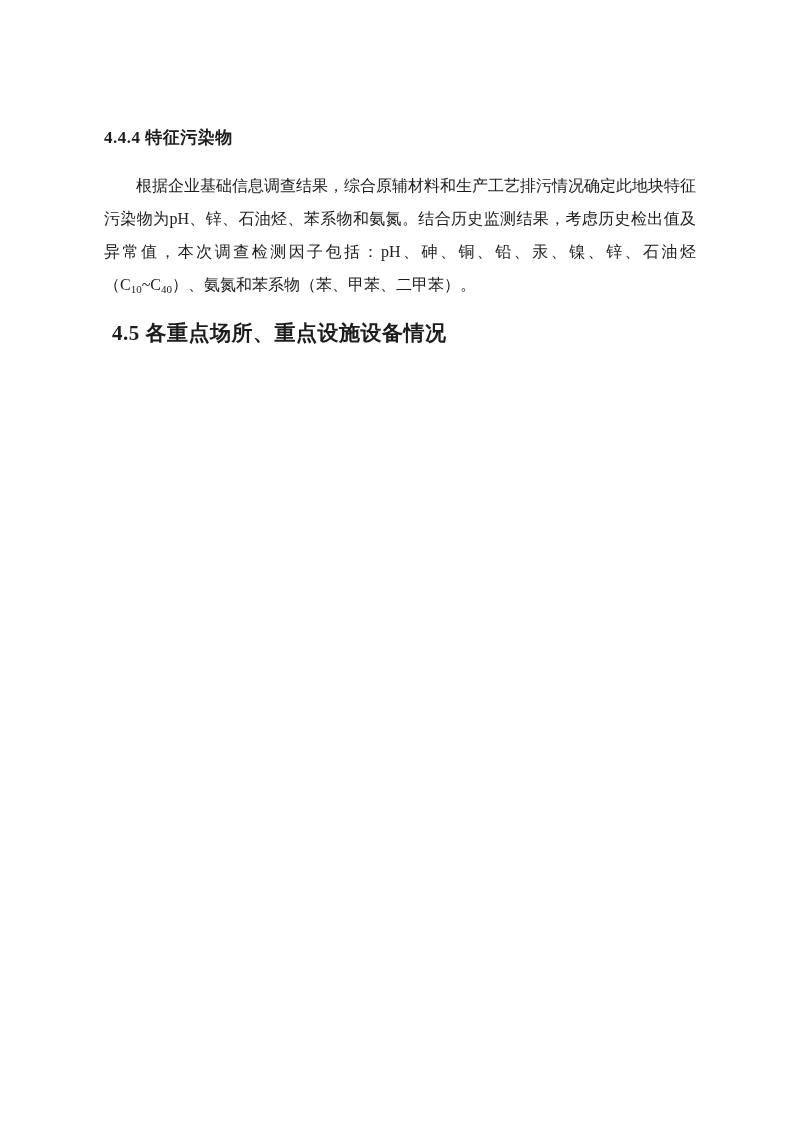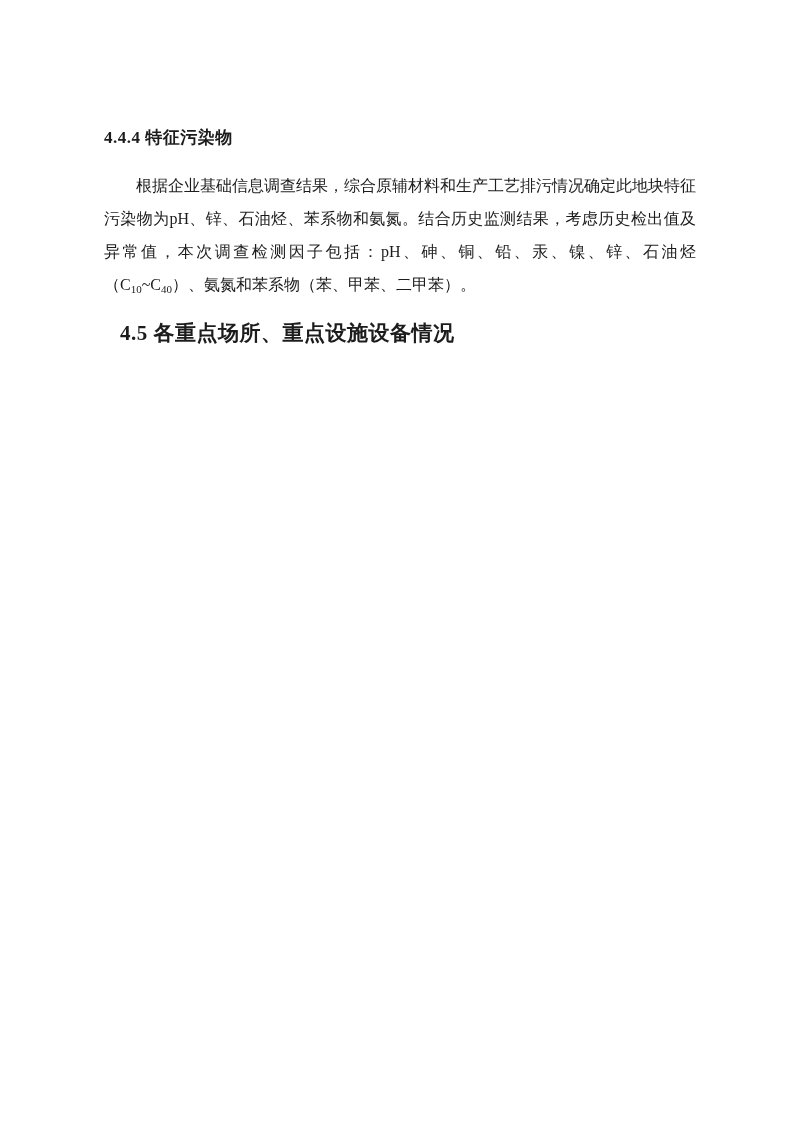--- a/index.html
+++ b/index.html
@@ -27,21 +27,21 @@
     font-size: 17px;
     font-weight: bold;
     line-height: 24px;
     margin: 0 0 19px 0;
     letter-spacing: 0.5px;
   }
   .h-main {
     font-size: 21px;
     font-weight: bold;
     line-height: 30px;
-    margin: 14px 0 26px 16px;
+    margin: 14px 0 26px 8px;
     letter-spacing: 0.5px;
   }
   .para {
     font-size: 16px;
     line-height: 33px;
     text-align: justify;
     text-indent: 2em;
     margin: 0 4px 17px 0;
   }
   .para sub {

